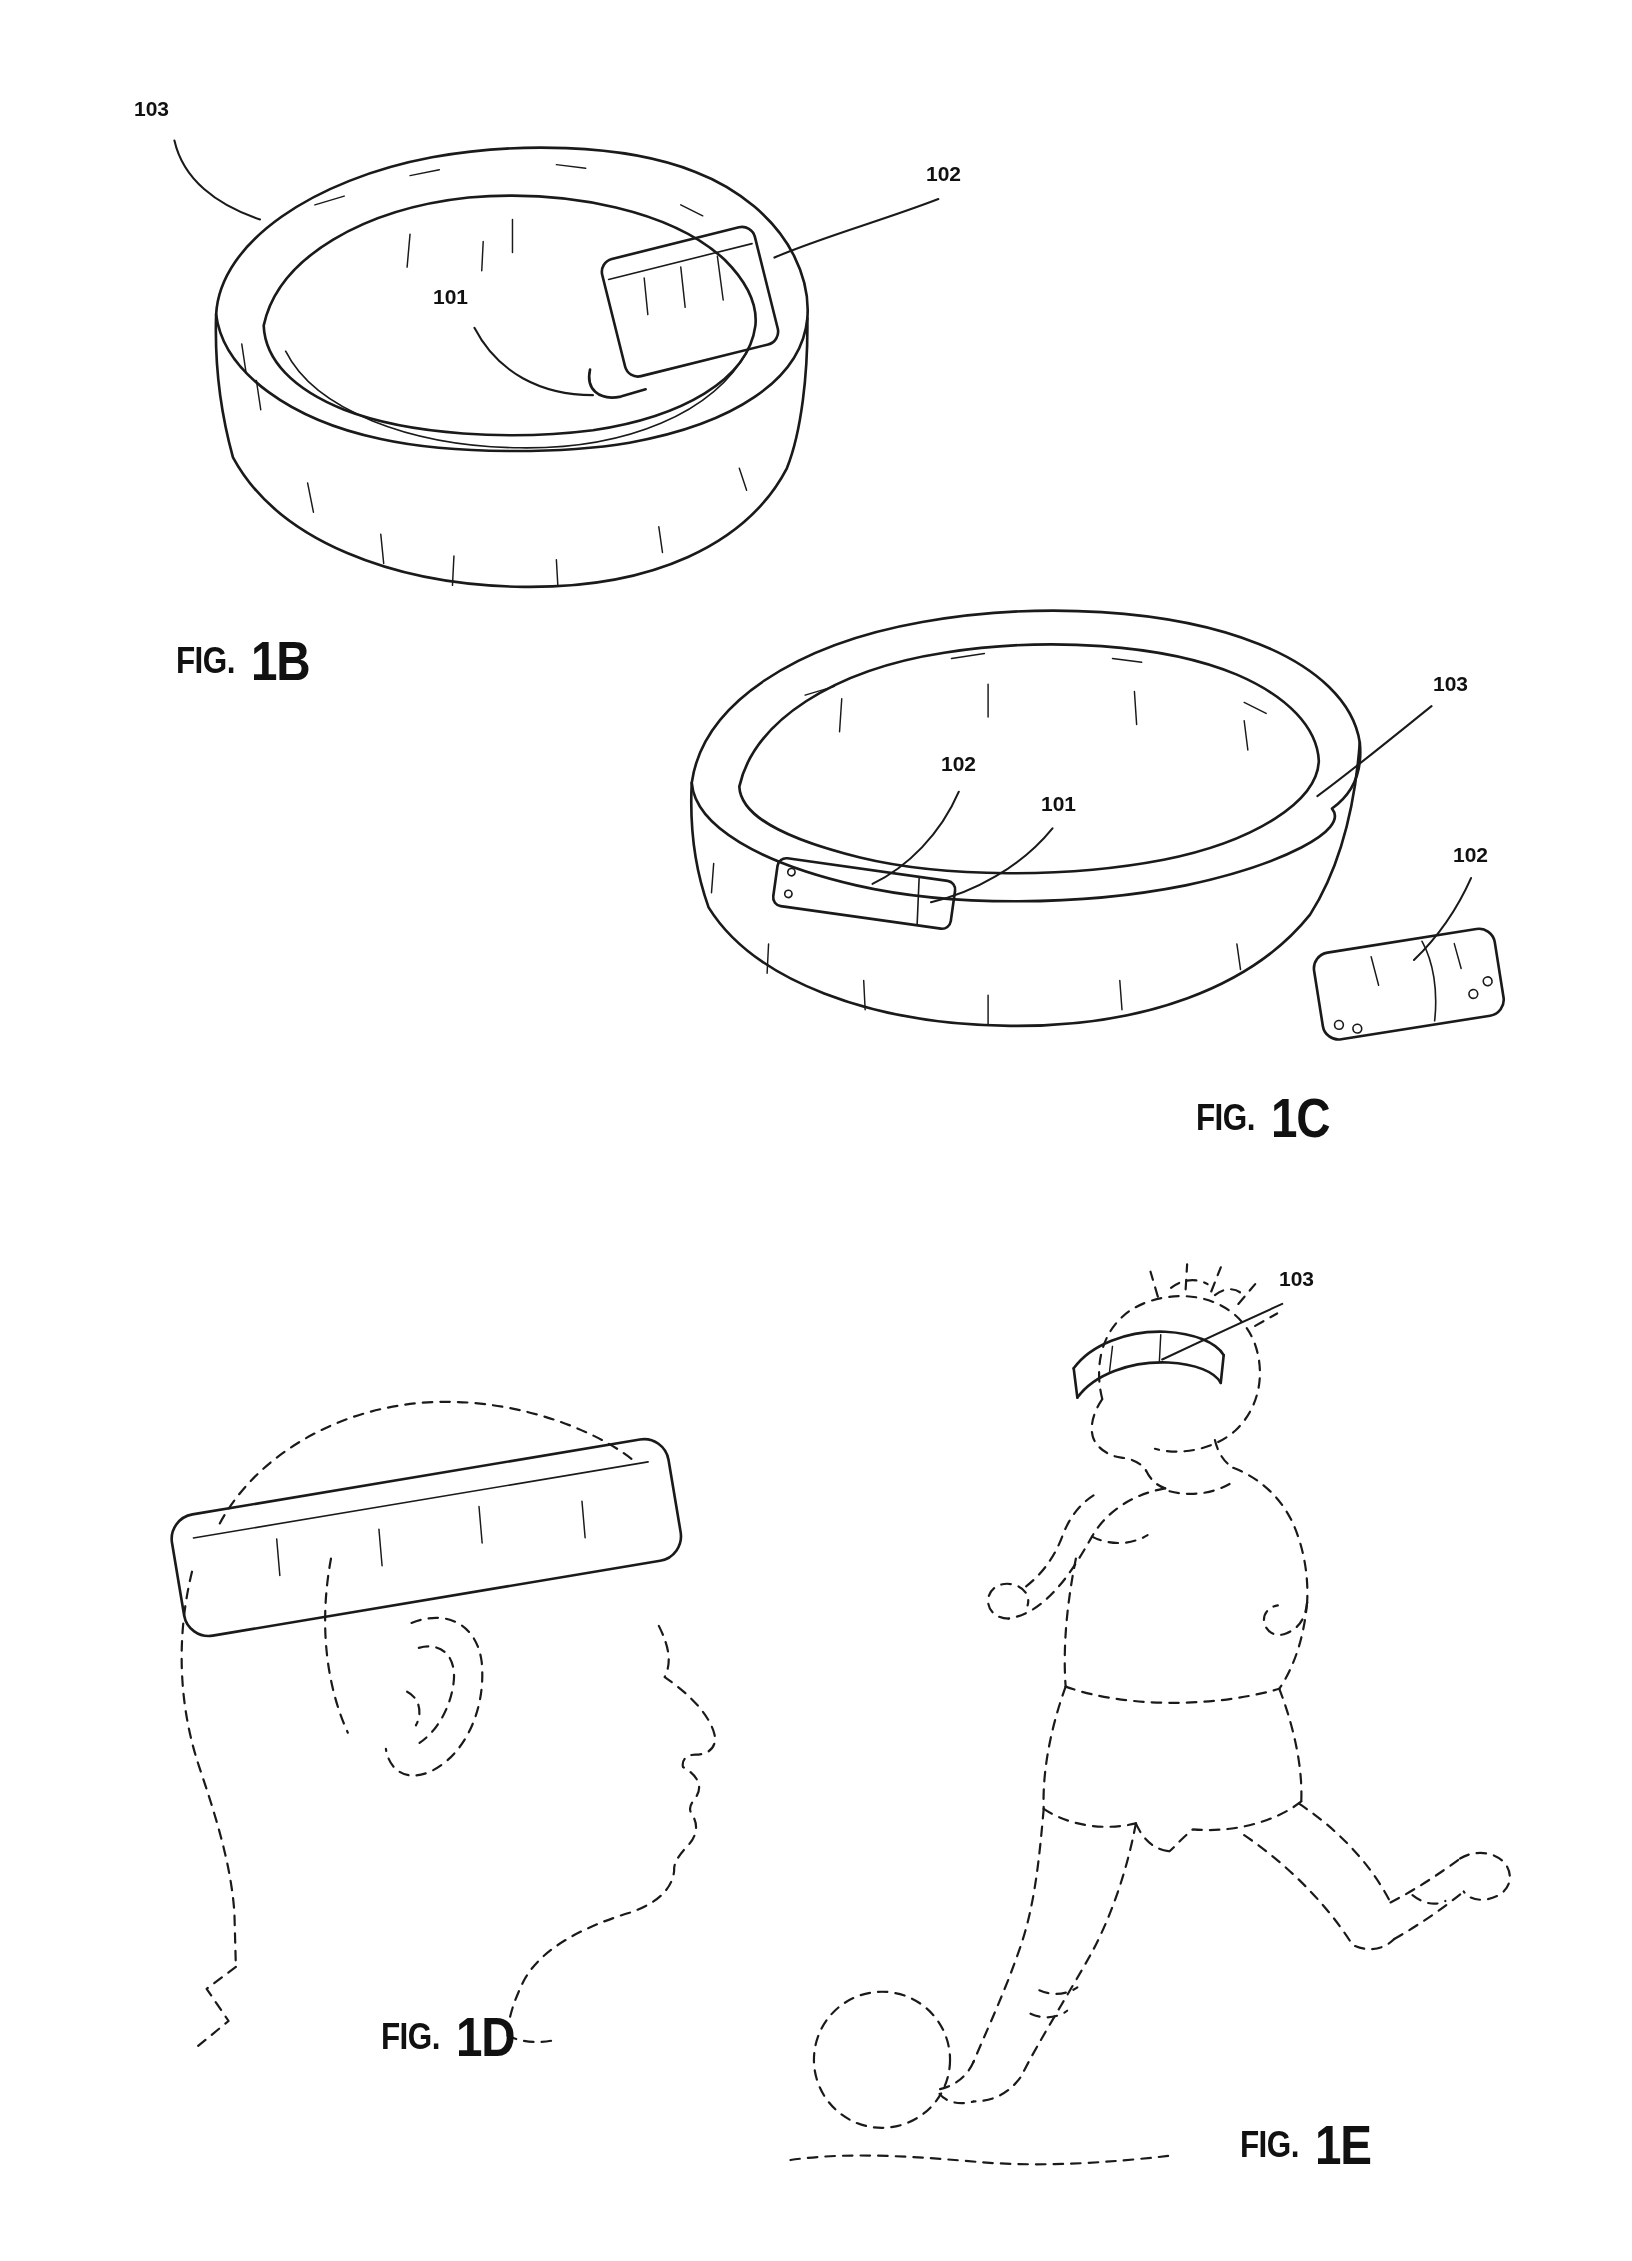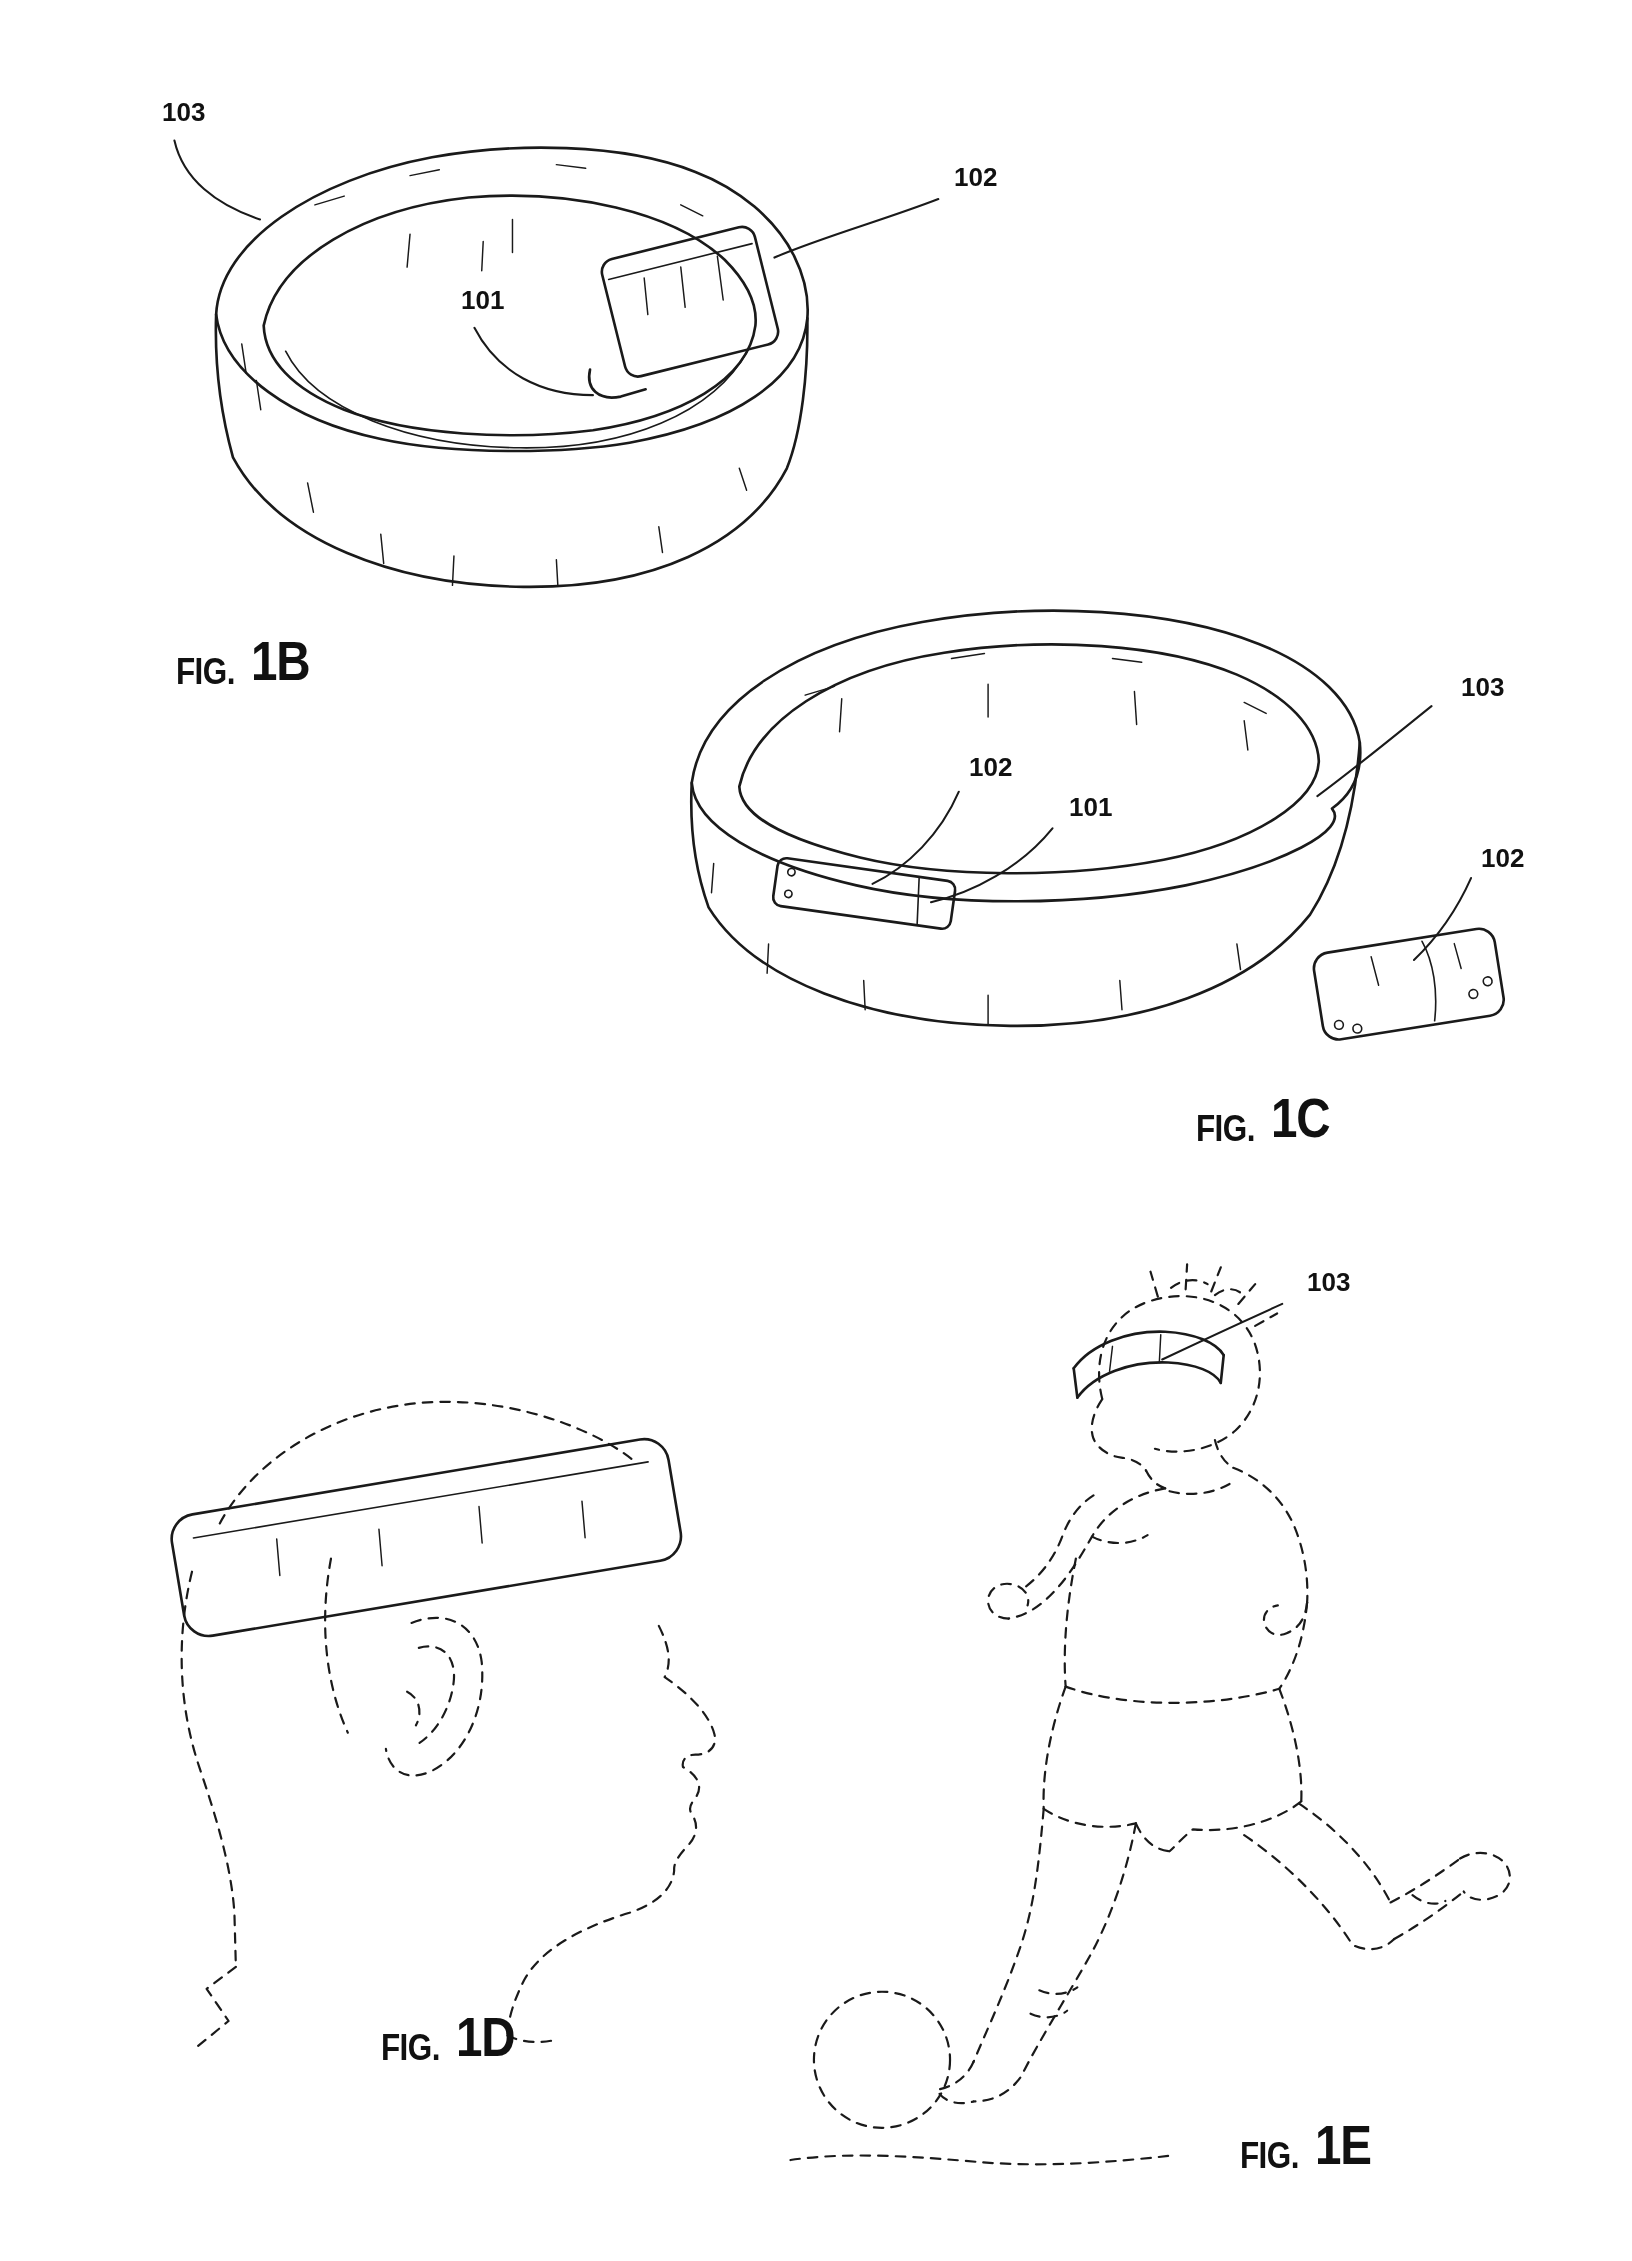--- a/index.html
+++ b/index.html
@@ -12,26 +12,25 @@
     overflow:hidden;
   }
   .art{position:absolute;left:0;top:0;width:1633px;height:2261px;}
   .solid{fill:none;stroke:#1a1a1a;stroke-width:3.6;stroke-linecap:round;stroke-linejoin:round;}
   .thin{stroke-width:2.2;}
   .hatch{fill:none;stroke:#1a1a1a;stroke-width:2;stroke-linecap:round;}
   .dashed{fill:none;stroke:#1a1a1a;stroke-width:3;stroke-dasharray:13 11;stroke-linecap:round;stroke-linejoin:round;}
   .leader{fill:none;stroke:#1a1a1a;stroke-width:2.8;stroke-linecap:round;}
   .ref-label{
     position:absolute;
-    font-size:26px;font-weight:700;color:#111;
+    font-size:21px;font-weight:700;color:#111;
     letter-spacing:0;
-    margin-left:28px;
   }
   .fig-caption{
-    position:absolute;display:flex;align-items:flex-end;white-space:nowrap;color:#111;
+    position:absolute;display:flex;align-items:center;white-space:nowrap;color:#111;
   }
   .fig-prefix{
     font-size:37px;font-weight:700;display:inline-block;
     transform:scaleX(.85);transform-origin:left bottom;letter-spacing:-0.7px;
   }
   .fig-num{
     font-size:56px;font-weight:700;display:inline-block;margin-left:5.9px;
     transform:scaleX(.85);transform-origin:left bottom;letter-spacing:-1.5px;
   }
 </style>

